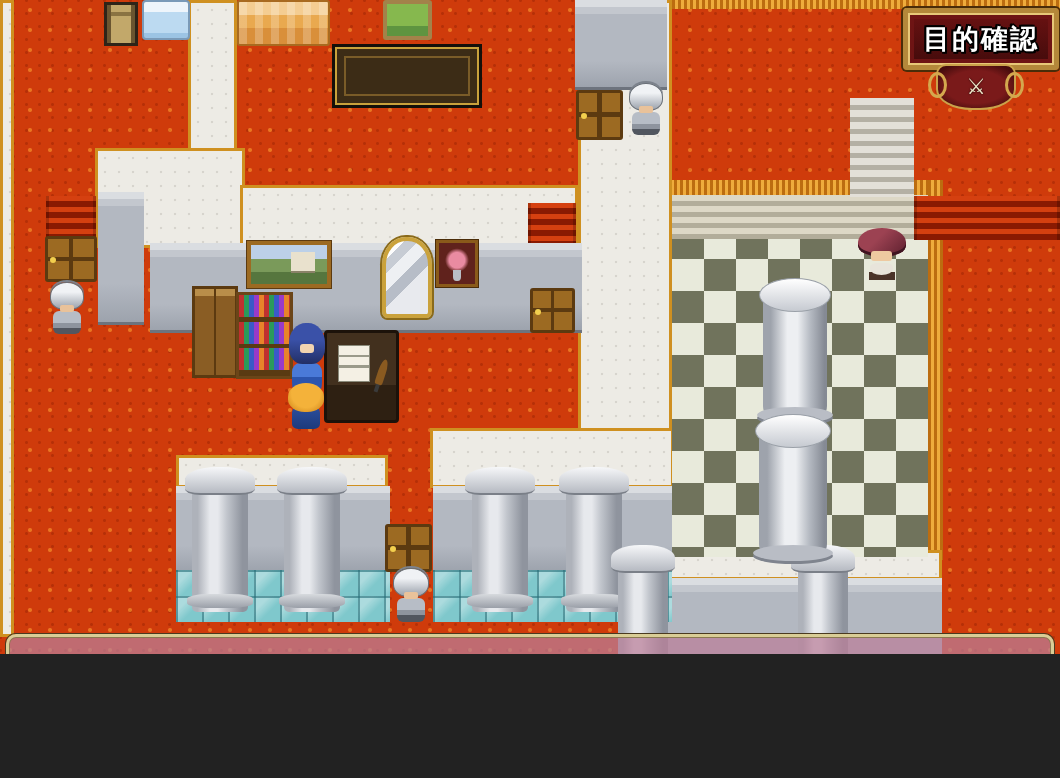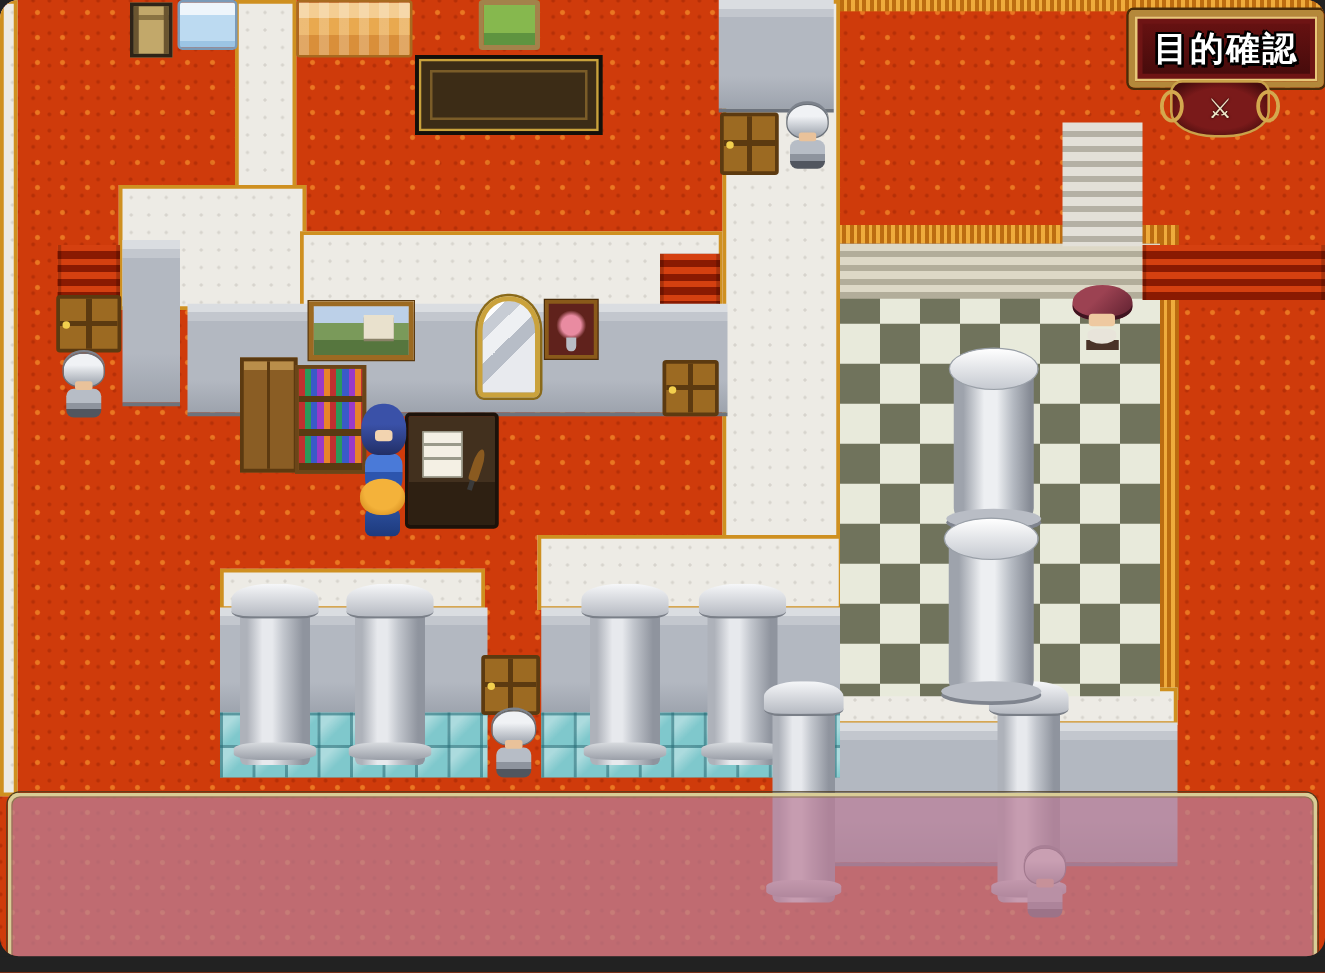--- a/index.html
+++ b/index.html
@@ -1,18 +1,18 @@
 <!DOCTYPE html>
 <html><head>
 <meta charset="utf-8">
 <style>
   html,body{margin:0;padding:0;background:#222;}
   *{box-sizing:border-box;}
-  .stage{position:relative;width:1060px;height:765px;overflow:hidden;
-         font-family:"Liberation Sans","DejaVu Sans",sans-serif;border-radius:15px;}
+  .stage{position:relative;width:1060px;height:654px;overflow:hidden;
+         font-family:"Liberation Sans","DejaVu Sans",sans-serif;}
 
   
   .carpet{position:absolute;inset:0;background-color:#cf3b0b;
     background-image:
       radial-gradient(circle, rgba(255,166,52,.55) 1.5px, rgba(255,166,52,0) 2.5px),
       radial-gradient(circle, rgba(140,28,0,.38) 1px, rgba(140,28,0,0) 2px);
     background-size:20px 20px,13px 13px;background-position:0 0,7px 7px;}
   .trim{position:absolute;background:#de8f1e;
     background-image:repeating-linear-gradient(90deg, rgba(160,80,4,.55) 0 3px, rgba(255,200,90,.5) 3px 6px);}
   .wall{position:absolute;background-color:#edebe5;border:3px solid #cf9020;

